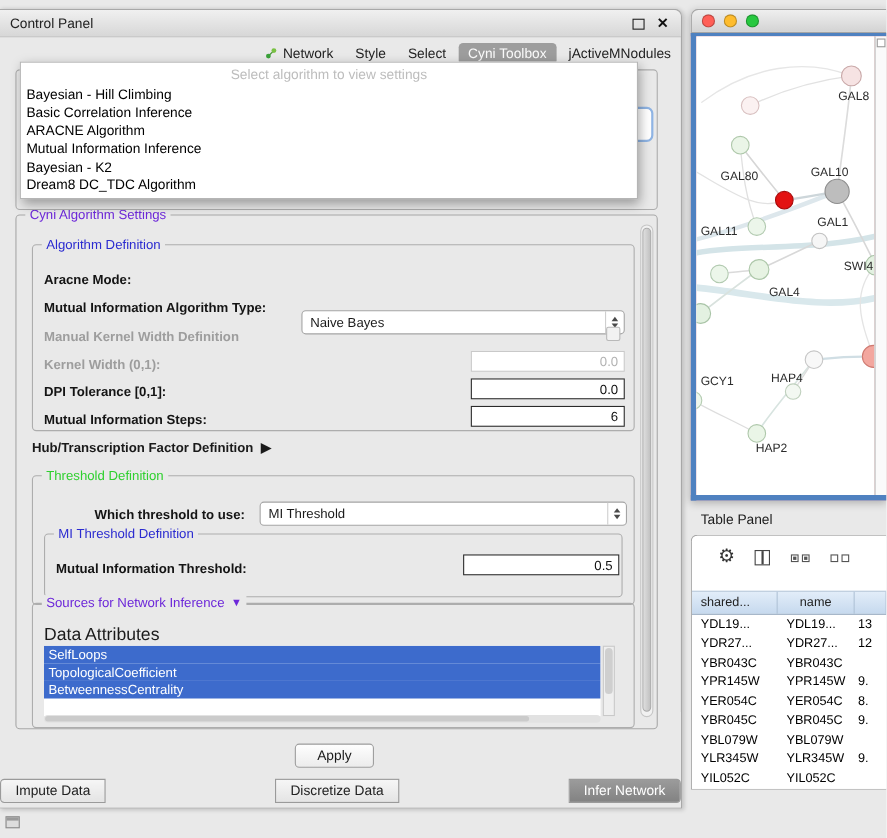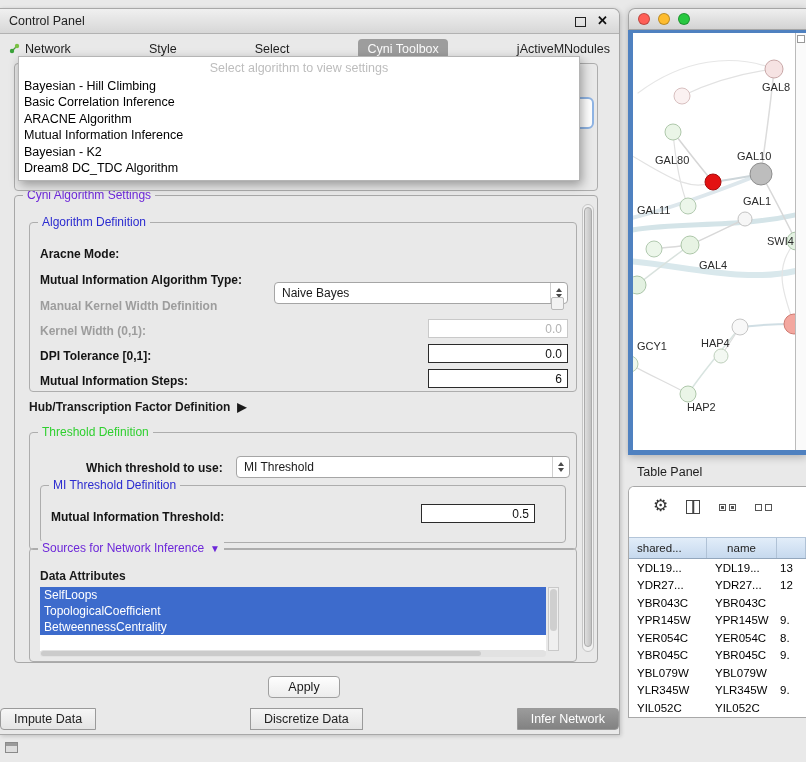--- a/index.html
+++ b/index.html
@@ -9,21 +9,21 @@
   
   .cp{position:absolute;left:0;top:8px;width:620px;height:727px;background:#e9e9e9;
       border:1px solid #a8a8a8;border-left:none;border-radius:0 7px 0 0;box-sizing:border-box;
       box-shadow:1px 1px 4px rgba(0,0,0,.18)}
   .cp-titlebar{position:absolute;left:0;right:0;top:0;height:24px;
       background:linear-gradient(#f0f0f0,#d7d7d7);border-bottom:1px solid #b2b2b2;border-radius:0 7px 0 0}
   .cp-title{position:absolute;left:9px;top:5px;font-size:12.5px;color:#222}
   .float-btn{position:absolute;right:33px;top:8px;width:9px;height:8px;border:1.5px solid #222;background:transparent}
   .close-btn{position:absolute;right:11px;top:4px;font-size:13px;font-weight:bold;color:#111;cursor:default}
 
-  .cp-tabbar{position:absolute;left:0;right:0;top:28px;height:23px;display:flex;justify-content:space-between;align-items:center;gap:2px}
+  .cp-tabbar{position:absolute;left:0;right:0;top:28px;height:23px;display:flex;justify-content:flex-end;align-items:center;gap:2px}
   .tab{display:flex;align-items:center;gap:5px;padding:3px 9px;font-size:12.5px;border-radius:4px;color:#1f1f1f;white-space:nowrap}
   .tab.active{background:#9d9d9d;color:#fbfbfb}
   .tab-icon{display:inline-flex;width:11px;height:11px}
 
   
   .popup{position:absolute;left:18px;top:47px;width:560px;height:123px;background:#fff;
          border:1px solid #b5b5b5;box-shadow:2px 4px 10px rgba(0,0,0,.35);z-index:30;overflow:hidden}
   .popup-ph{height:17px;padding-top:4px;text-align:center;font-size:12.5px;color:#bdbdbd}
   .algo-item{height:16.4px;line-height:16.4px;padding-left:5px;font-size:12.5px;color:#000;white-space:nowrap}
   .algo-item.selected{font-weight:normal}
@@ -62,21 +62,21 @@
   .tfield{position:absolute;height:19px;background:#fff;border:1px solid #c9c9c9;font-size:12px;text-align:right;
           padding:0 5px;box-sizing:border-box;font-family:inherit;color:#111}
   .tfield.strong{border:1.5px solid #2b2b2b}
   .tfield.dim{color:#b3b3b3}
 
   .checkbox{position:absolute;width:13px;height:13px;background:#f2f2f2;border:1px solid #b9b9b9;border-radius:2px;box-sizing:border-box}
 
   .hub-row{position:absolute;left:14px;top:204px;font-size:12px;font-weight:bold;display:flex;align-items:center;gap:7px}
   .tri-right{font-size:12px}
 
-  .src-inner-label{position:absolute;left:10px;top:20px;font-size:12px;font-weight:bold}
+  .src-inner-label{position:absolute;left:10px;top:20px;font-size:16px;font-weight:normal}
   .attr-list{position:absolute;left:10px;top:38px;width:506px;height:64px;background:#fff;overflow:hidden}
   .attr-row{height:16px;line-height:16px;padding-left:4px;font-size:12px;color:#fff;background:#3d6bcc;white-space:nowrap}
   .vscroll{position:absolute;left:518px;top:38px;width:11px;height:64px;background:#efefef;border:1px solid #c9c9c9;box-sizing:border-box}
   .vthumb{position:absolute;left:1px;right:1px;top:1px;height:42px;background:#cfcfcf;border-radius:4px}
   .hscroll{position:absolute;left:10px;top:101px;width:506px;height:7px;background:#e2e2e2;border-radius:4px}
   .hthumb{position:absolute;left:1px;top:1px;bottom:1px;width:440px;background:#cbcbcb;border-radius:3px}
 
   .apply{position:absolute;left:268px;top:667px;width:72px;height:22px;background:linear-gradient(#fefefe,#ececec);
          border:1px solid #9f9f9f;border-radius:4px;font-size:12.5px;display:flex;align-items:center;justify-content:center;box-sizing:border-box}
 
@@ -229,21 +229,21 @@
           <span class="combo-val">MI Threshold</span>
           <span class="combo-arr">
               <i class="tri-up"></i>
               <i class="tri-dn"></i>
             </span>
         </div>
 
         <div class="group mi-group">
           <div class="gtitle blue">MI Threshold Definition</div>
           <div class="flabel" style="left:10px;top:24px">Mutual Information Threshold:</div>
-          <input class="tfield strong" style="left: 380px; top: 18px; width: 114px;" readonly="" value="0.5">
+          <input class="tfield strong" style="left: 380px; top: 18px; width: 142px;" readonly="" value="0.5">
         </div>
       </div>
 
       <div class="group src-group">
         <div class="gtitle">
           <span>Sources for Network Inference</span>
           <span style="font-size:10px">▼</span>
         </div>
         <div class="src-inner-label">Data Attributes</div>
         <div class="attr-list">

